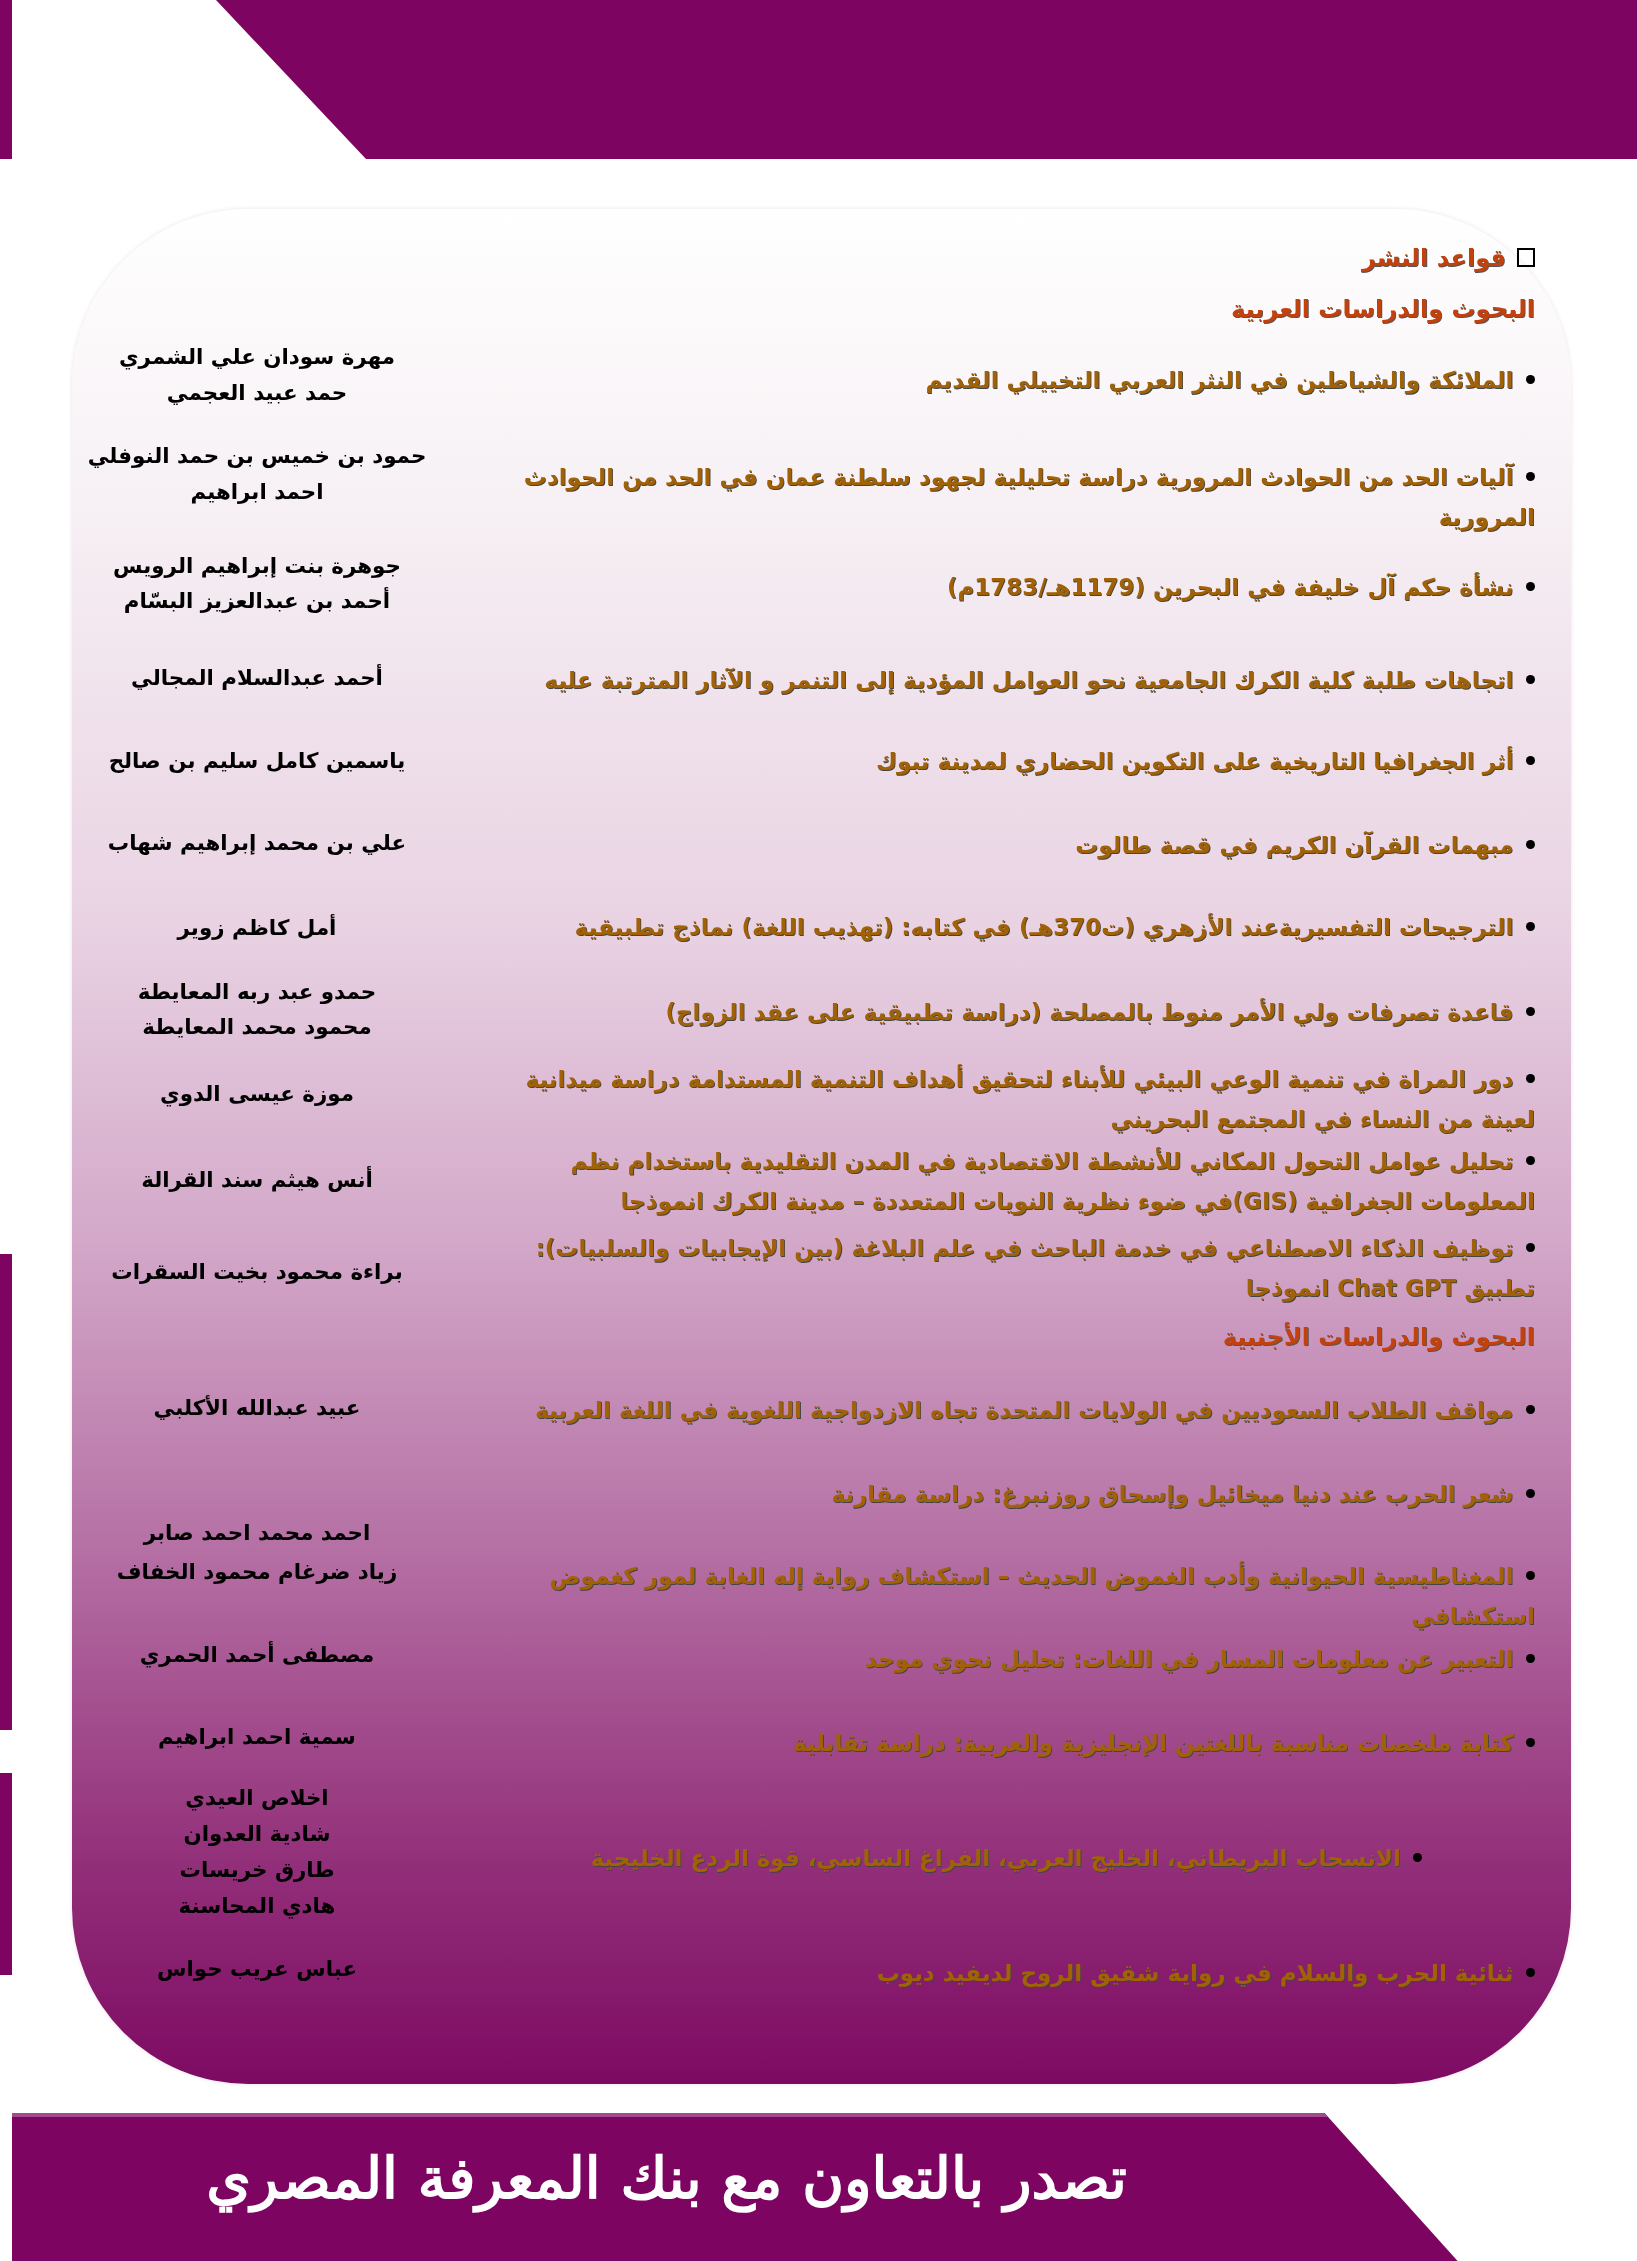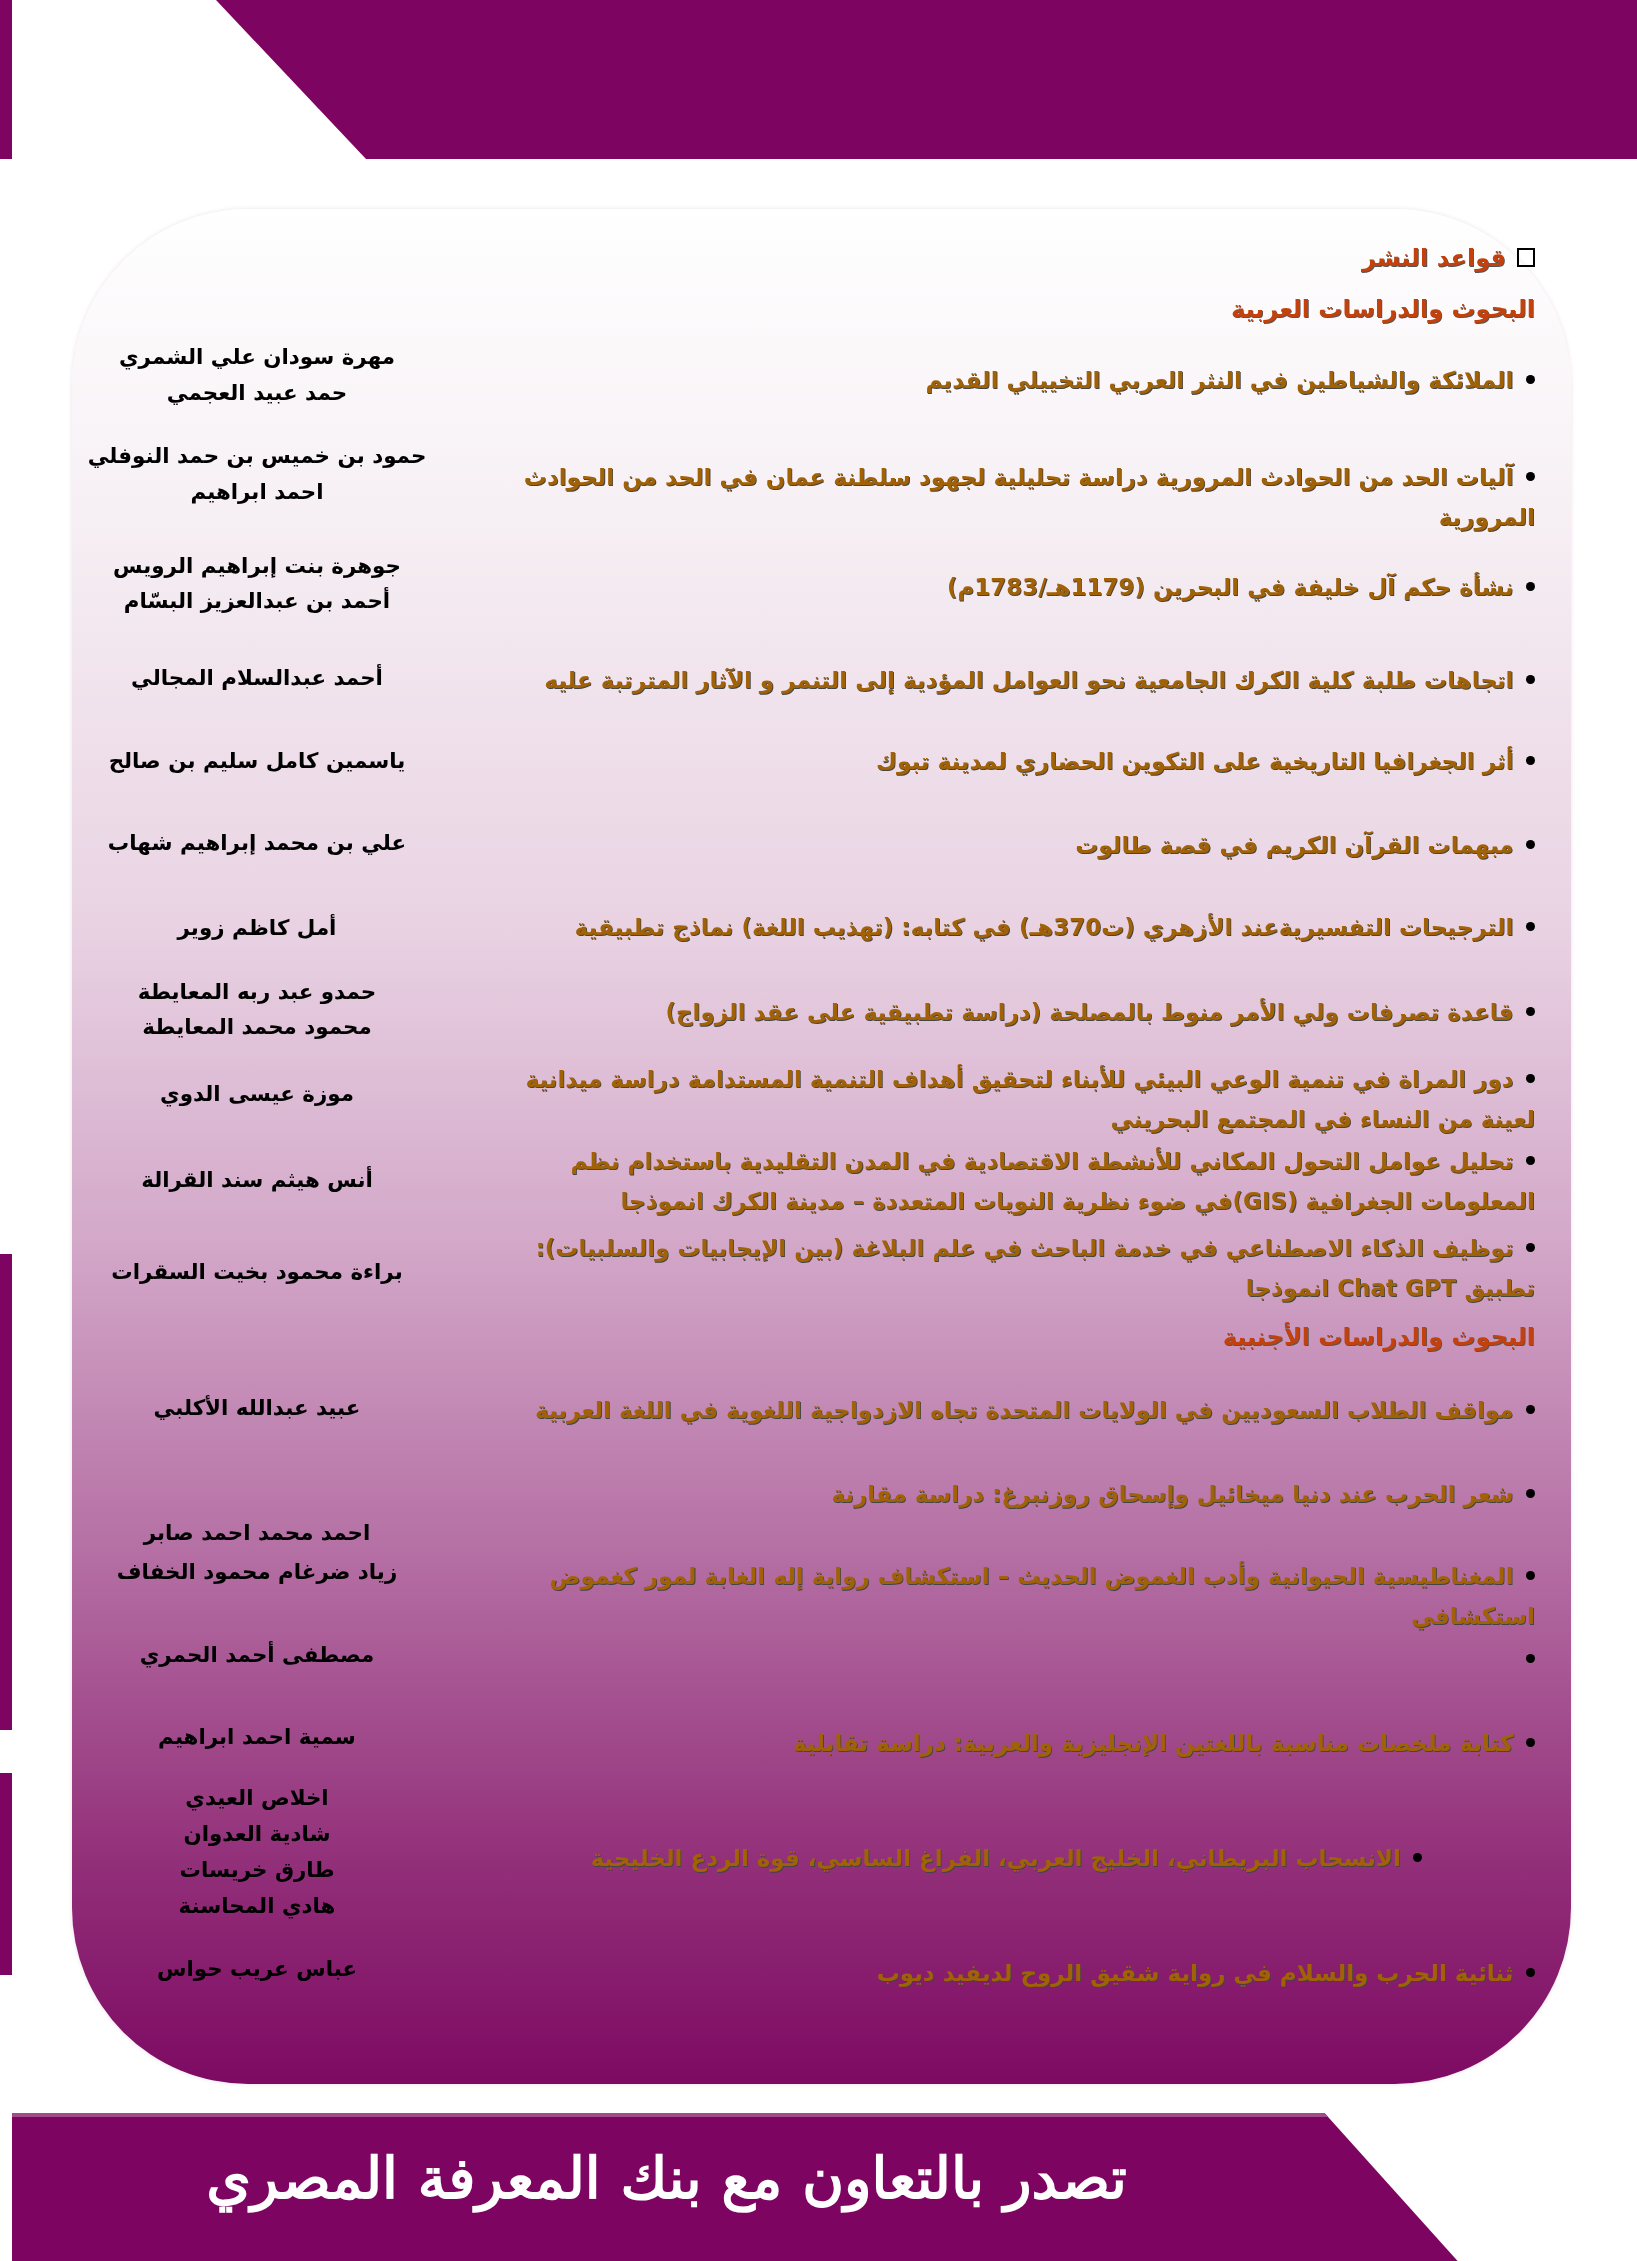--- a/index.html
+++ b/index.html
@@ -40,21 +40,21 @@
 <div class="item" style="top:992px;"><span class="bullet"></span><span>قاعدة تصرفات ولي الأمر منوط بالمصلحة (دراسة تطبيقية على عقد الزواج)</span></div>
 <div class="item" style="top:1059px;"><span class="bullet"></span><span>دور المراة في تنمية الوعي البيئي للأبناء لتحقيق أهداف التنمية المستدامة دراسة ميدانية لعينة من النساء في المجتمع البحريني</span></div>
 <div class="item" style="top:1141px;"><span class="bullet"></span><span>تحليل عوامل التحول المكاني للأنشطة الاقتصادية في المدن التقليدية باستخدام نظم المعلومات الجغرافية (GIS)في ضوء نظرية النويات المتعددة – مدينة الكرك انموذجا</span></div>
 <div class="item" style="top:1228px;"><span class="bullet"></span><span>توظيف الذكاء الاصطناعي في خدمة الباحث في علم البلاغة (بين الإيجابيات والسلبيات): تطبيق Chat GPT انموذجا</span></div>
 
 <div class="heading" style="top:1323px;">البحوث والدراسات الأجنبية</div>
 
 <div class="item" style="top:1390px;"><span class="bullet"></span><span>مواقف الطلاب السعوديين في الولايات المتحدة تجاه الازدواجية اللغوية في اللغة العربية</span></div>
 <div class="item" style="top:1474px;"><span class="bullet"></span><span>شعر الحرب عند دنيا ميخائيل وإسحاق روزنبرغ: دراسة مقارنة</span></div>
 <div class="item" style="top:1556px;"><span class="bullet"></span><span>المغناطيسية الحيوانية وأدب الغموض الحديث – استكشاف رواية إله الغابة لمور كغموض استكشافي</span></div>
-<div class="item" style="top:1639px;"><span class="bullet"></span></div>
+<div class="item" style="top:1639px;"><span class="bullet"></span><span>التعبير عن معلومات المسار في اللغات: تحليل نحوي موحد</span></div>
 <div class="item" style="top:1723px;"><span class="bullet"></span><span>كتابة ملخصات مناسبة باللغتين الإنجليزية والعربية: دراسة تقابلية</span></div>
 <div class="item" style="top:1838px;text-align:center;"><span class="bullet"></span><span>الانسحاب البريطاني، الخليج العربي، الفراغ الساسي، قوة الردع الخليجية</span></div>
 <div class="item" style="top:1953px;"><span class="bullet"></span><span>ثنائية الحرب والسلام في رواية شقيق الروح لديفيد ديوب</span></div>
 
 <div class="author" style="top:339px;">مهرة سودان علي الشمري</div>
 <div class="author" style="top:375px;">حمد عبيد العجمي</div>
 <div class="author" style="top:438px;">حمود بن خميس بن حمد النوفلي</div>
 <div class="author" style="top:474px;">احمد ابراهيم</div>
 <div class="author" style="top:548px;">جوهرة بنت إبراهيم الرويس</div>
 <div class="author" style="top:583px;">أحمد بن عبدالعزيز البسّام</div>

